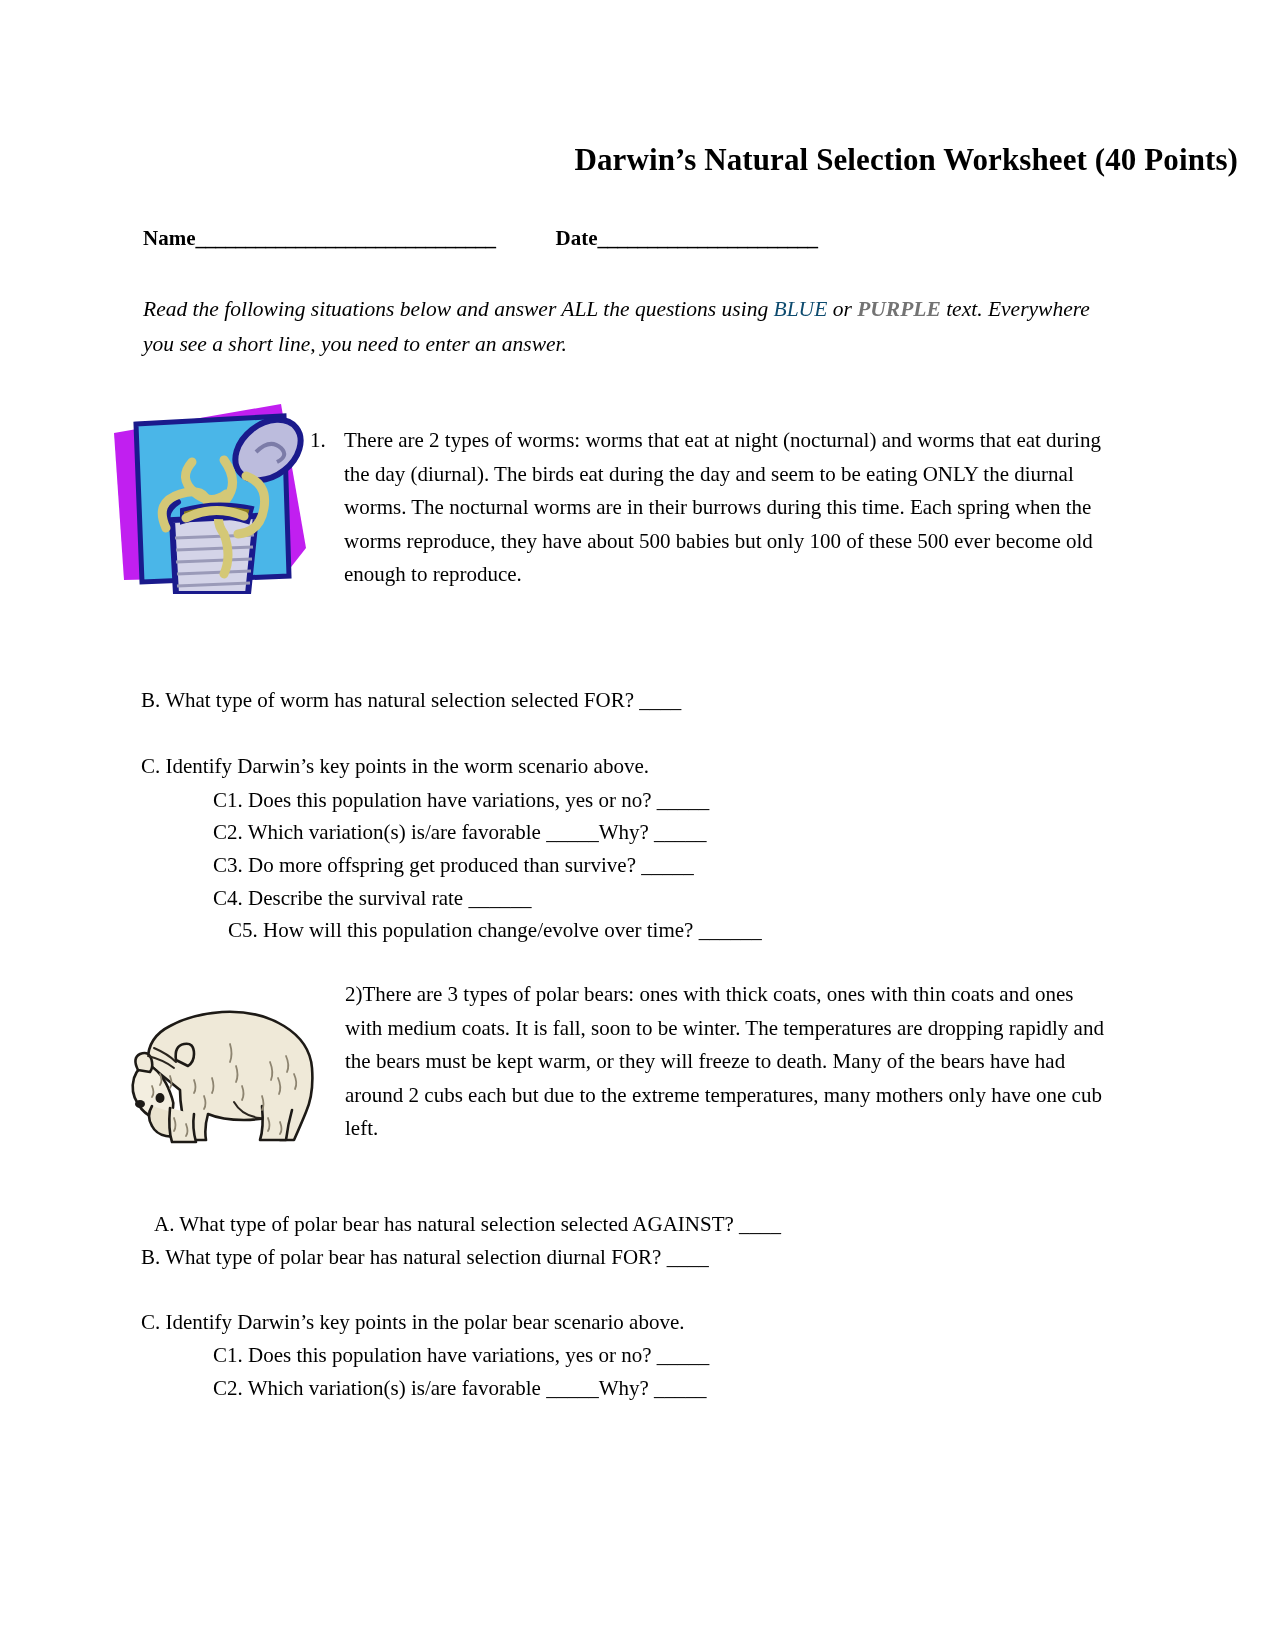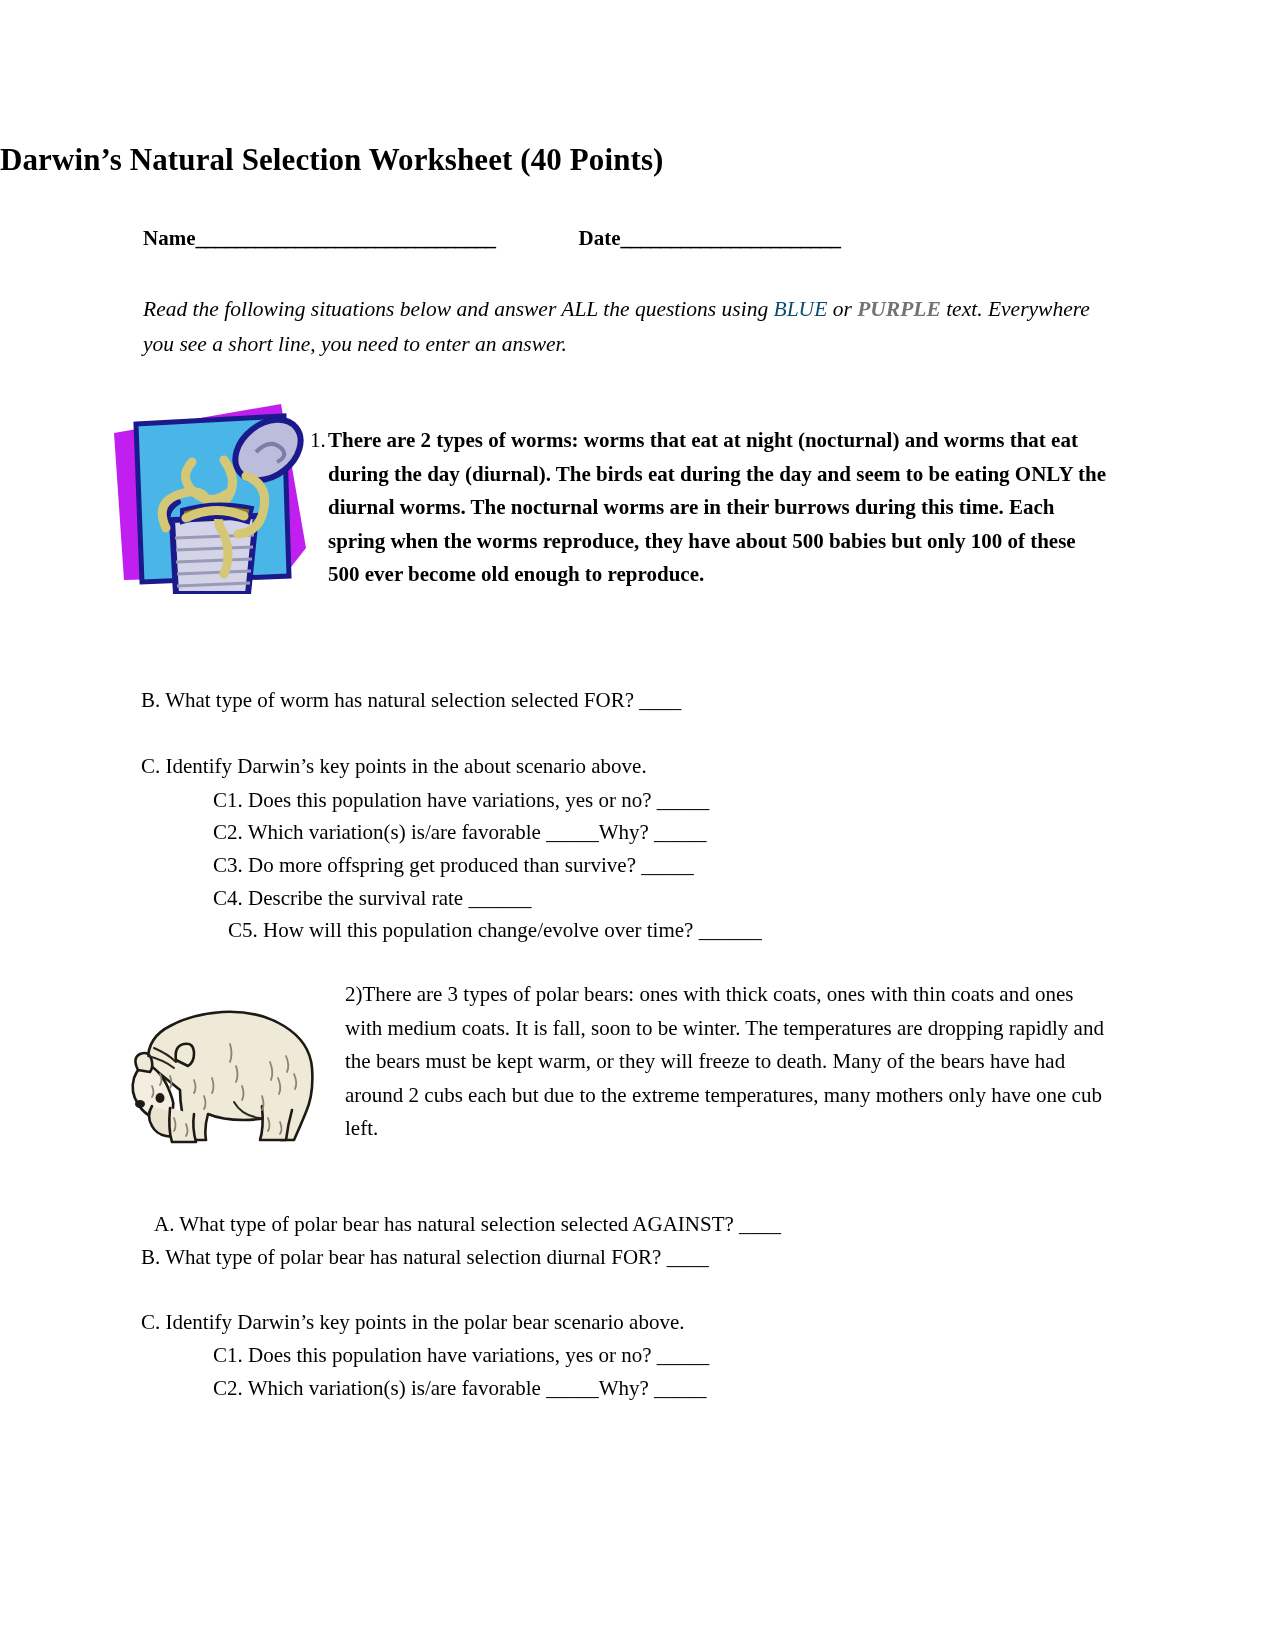--- a/index.html
+++ b/index.html
@@ -26,21 +26,21 @@
     box-sizing: border-box;
     padding: 0;
   }
 
   
   .title {
     position: absolute;
     left: 0;
     top: 142px;
     width: 1238px;
-    text-align: left;
+    text-align: right;
     font-family: "Liberation Serif", "DejaVu Serif", serif;
     font-weight: bold;
     font-size: 31px;
     letter-spacing: 0.1px;
     white-space: nowrap;
   }
 
   
   .namedate {
     position: absolute;
@@ -48,21 +48,21 @@
     top: 226px;
     width: 980px;
     font-weight: bold;
     font-size: 21px;
   }
   .namedate .name-block {
     display: inline-block;
   }
   .namedate .date-block {
     display: inline-block;
-    margin-left: 83px;
+    margin-left: 60px;
   }
   .fill {
     letter-spacing: -0.5px;
     font-family: Liberation Serif, serif;
   }
 
   
   .instructions {
     position: absolute;
     left: 143px;
@@ -91,22 +91,21 @@
   }
   .scenario .num {
     position: absolute;
     left: 0;
     top: 0;
     width: 36px;
     text-align: left;
   }
   .scenario .txt {
     display: block;
-    margin-left: 18px;
-    font-weight: bold;
+    margin-left: 34px;
   }
 
   .qline {
     position: absolute;
     font-size: 21px;
     line-height: 33.5px;
     white-space: pre;
   }
 
   
@@ -183,21 +182,21 @@
     </svg>
   </div>
 
   <div class="scenario" style="left:310px; top:424px; width:800px;">
     <span class="num">1.</span>
     <span class="txt">There are 2 types of worms: worms that eat at night (nocturnal) and worms that eat during the day (diurnal).  The birds eat during the day and seem to be eating ONLY the diurnal worms.  The nocturnal worms are in their burrows during this time. Each spring when the worms reproduce, they have about 500 babies but only 100 of these 500 ever become old enough to reproduce.</span>
   </div>
 
   <div class="qline" style="left:141px; top:684px;">B. What type of worm has natural selection selected FOR? ____</div>
 
-  <div class="qline" style="left:141px; top:750px;">C. Identify Darwin’s key points in the about scenario above.</div>
+  <div class="qline" style="left:141px; top:750px;">C. Identify Darwin’s key points in the worm scenario above.</div>
 
   <div class="qline" style="left:213px; top:784px;">C1. Does this population have variations, yes or no? _____</div>
   <div class="qline" style="left:213px; top:816px;">C2. Which variation(s) is/are favorable _____Why? _____</div>
   <div class="qline" style="left:213px; top:849px;">C3. Do more offspring get produced than survive? _____</div>
   <div class="qline" style="left:213px; top:882px;">C4. Describe the survival rate ______</div>
   <div class="qline" style="left:228px; top:914px;text-align:right;">C5. How will this population change/evolve over time? ______</div>
 
   <div class="bear-art">
     <svg viewBox="0 0 230 172" width="230" height="172" xmlns="http://www.w3.org/2000/svg">
       <g stroke="#1d1a16" stroke-width="2.6" stroke-linejoin="round" stroke-linecap="round">

